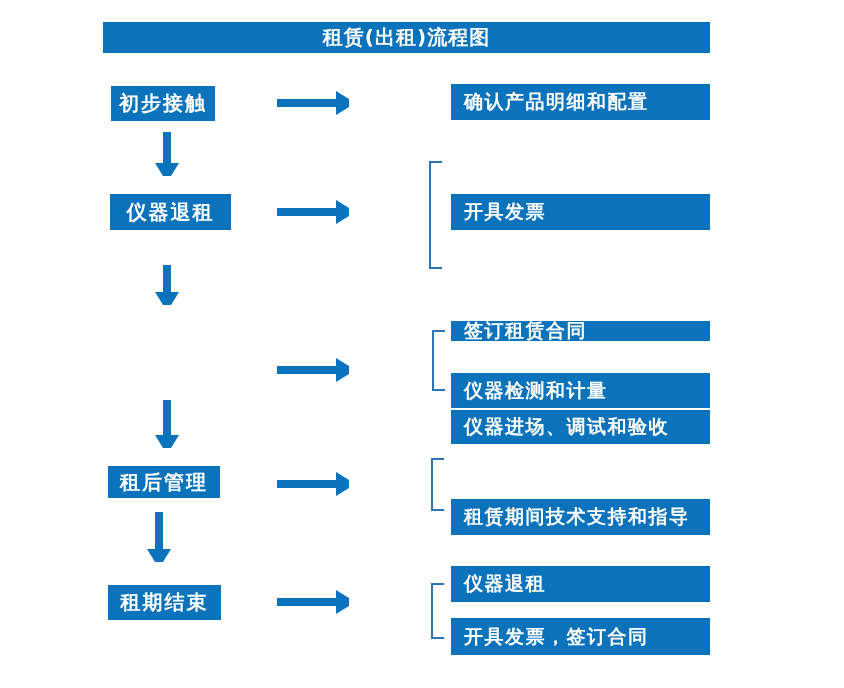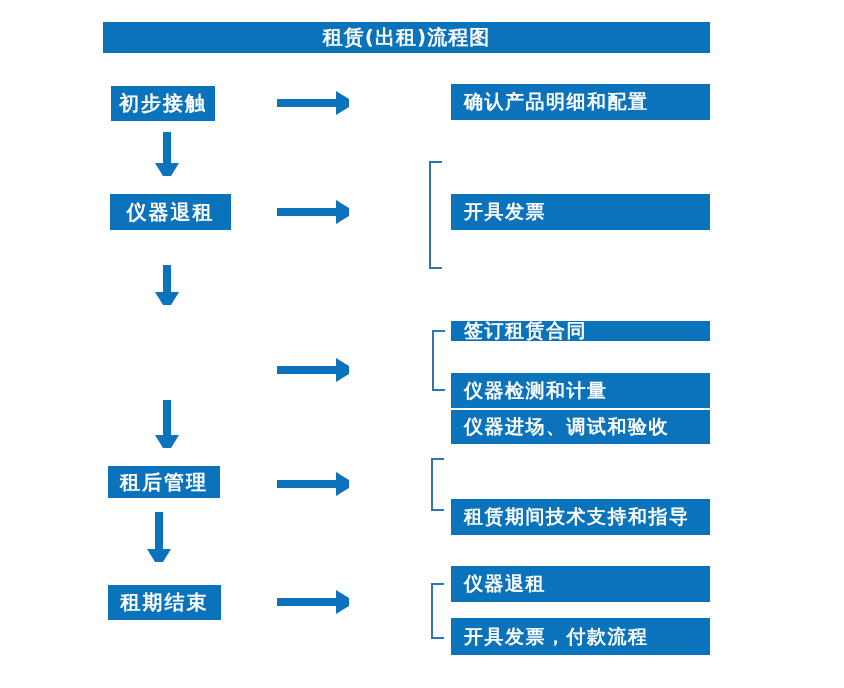--- a/index.html
+++ b/index.html
@@ -101,15 +101,15 @@
 
   <div class="box detail" style="left:443px; top:186px;">开具发票</div>
 
   <div class="box detail" style="left:443px; top:313px; height:20px;">签订租赁合同</div>
   <div class="box detail" style="left:443px; top:365px; height:35px;">仪器检测和计量</div>
 
   <div class="box detail" style="left:443px; top:402px; height:34px;">仪器进场、调试和验收</div>
   <div class="box detail" style="left:443px; top:491px;">租赁期间技术支持和指导</div>
 
   <div class="box detail" style="left:443px; top:558px;">仪器退租</div>
-  <div class="box detail" style="left:443px; top:610px; height:37px;">开具发票，付款流程</div>
+  <div class="box detail" style="left:443px; top:610px; height:37px;">开具发票，签订合同</div>
 
 </div>
 
 </body></html>

